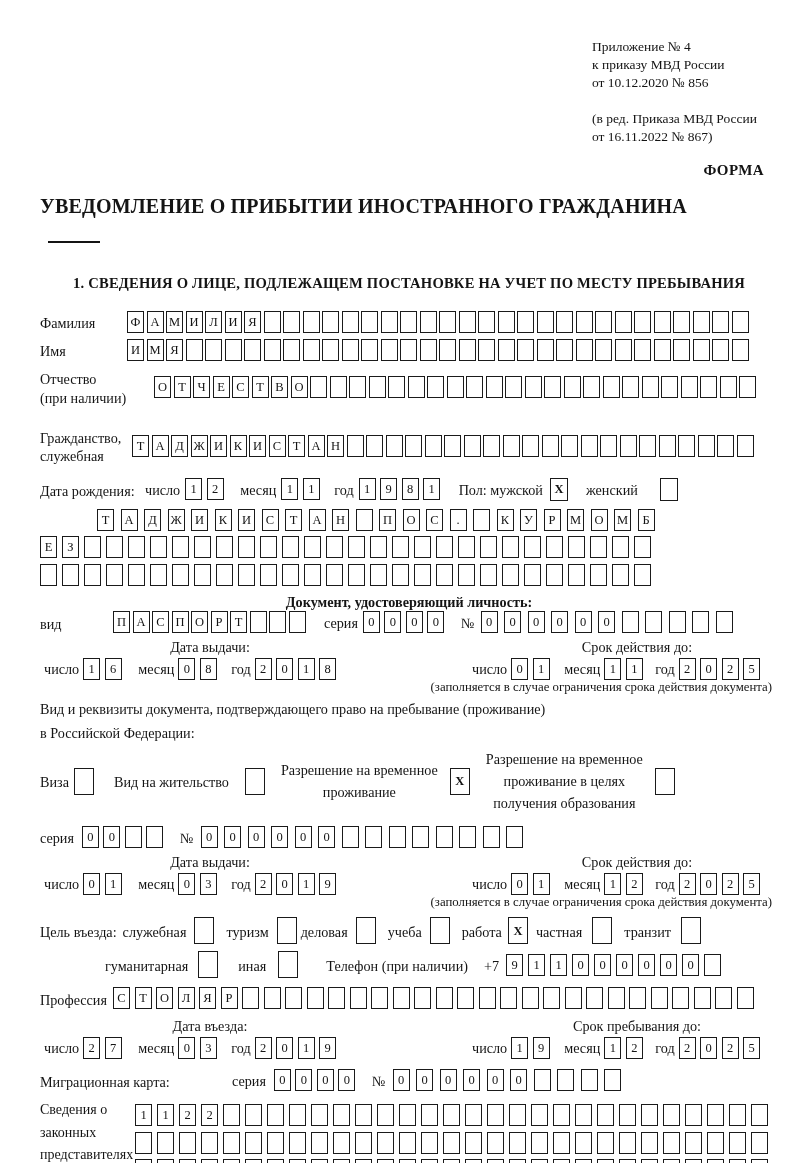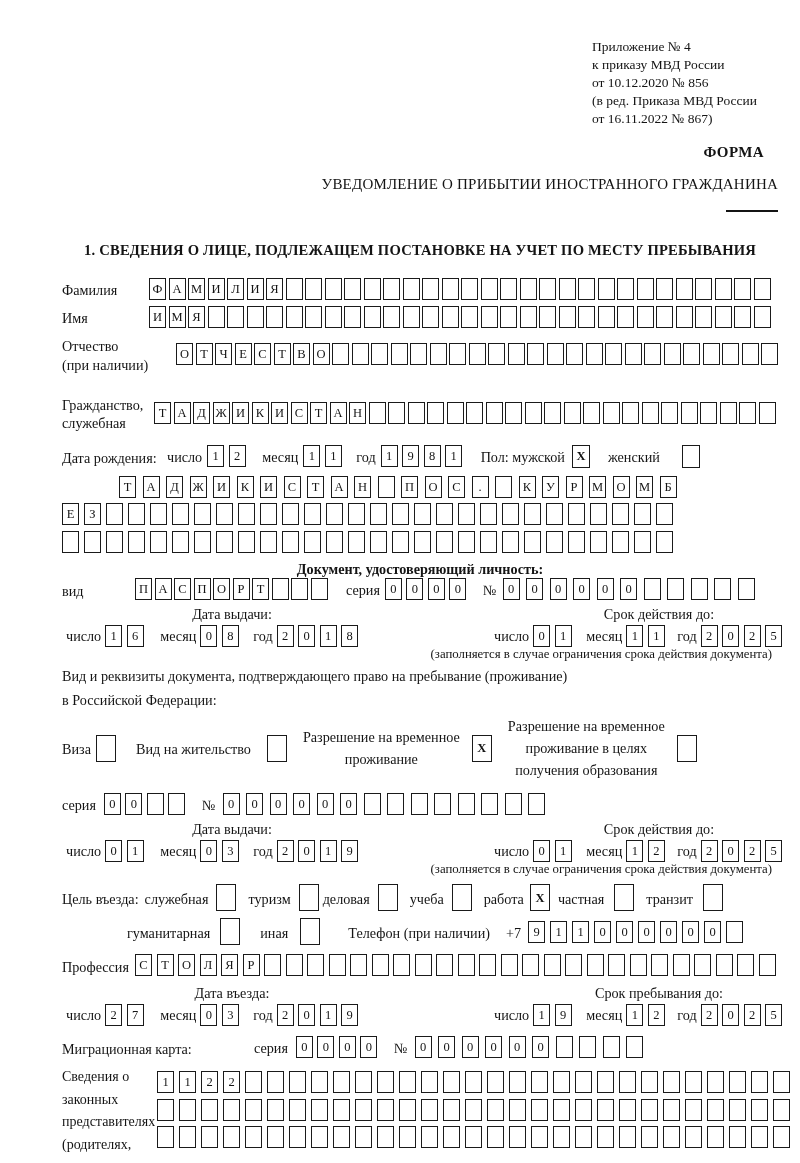--- a/index.html
+++ b/index.html
@@ -1,25 +1,25 @@
 <!DOCTYPE html>
 <html><head>
 <meta charset="utf-8">
 <style>
   html,body{margin:0;padding:0;background:#f2f2f2}
   .page{
     width:800px;height:1163px;box-sizing:border-box;
     margin:0 auto;background:#ffffff;color:#141414;
-    padding:38px 22px 0 62px;overflow:hidden;position:relative;
+    padding:38px 22px 0 40px;overflow:hidden;position:relative;
     font-family:"Liberation Serif","DejaVu Serif",serif;
   }
   .appendix{width:172px;margin-left:auto;margin-right:14px;font-size:13.5px;line-height:1.32}
-  .appendix .grp2{margin-top:1px}
+  .appendix .grp2{margin-top:19px}
   .forma{text-align:right;font-weight:700;font-size:15px;margin-top:16px;padding-right:14px;letter-spacing:.4px}
-  .title{margin-top:12px;text-align:right;font-weight:400;font-size:15px;line-height:1.5;letter-spacing:.2px}
+  .title{margin-top:12px;text-align:left;font-weight:700;font-size:20px;line-height:1.5;letter-spacing:.2px}
   .uline{display:inline-block;width:52px;border-bottom:2px solid #141414;height:13px;margin-left:8px}
   .sect{margin-top:24px;font-weight:700;font-size:14.6px;text-align:center;white-space:nowrap;letter-spacing:.2px}
 
   .row{display:flex;align-items:center}
   .lbl{font-size:14.2px;line-height:1.3;flex:none;padding-top:3px}
   .lbl .l2{display:block}
   .sublbl{font-size:14.2px;flex:none;padding-top:3px;white-space:nowrap}
 
   .cells{display:inline-flex;flex:none}
   .cell{box-sizing:border-box;flex:none;width:17px;height:22px;border:1.7px solid #1a1a1a;

